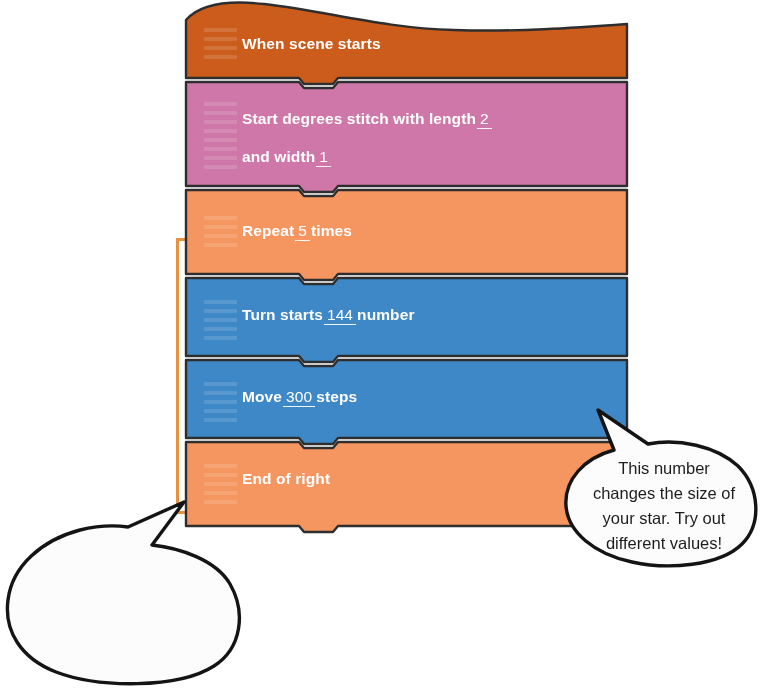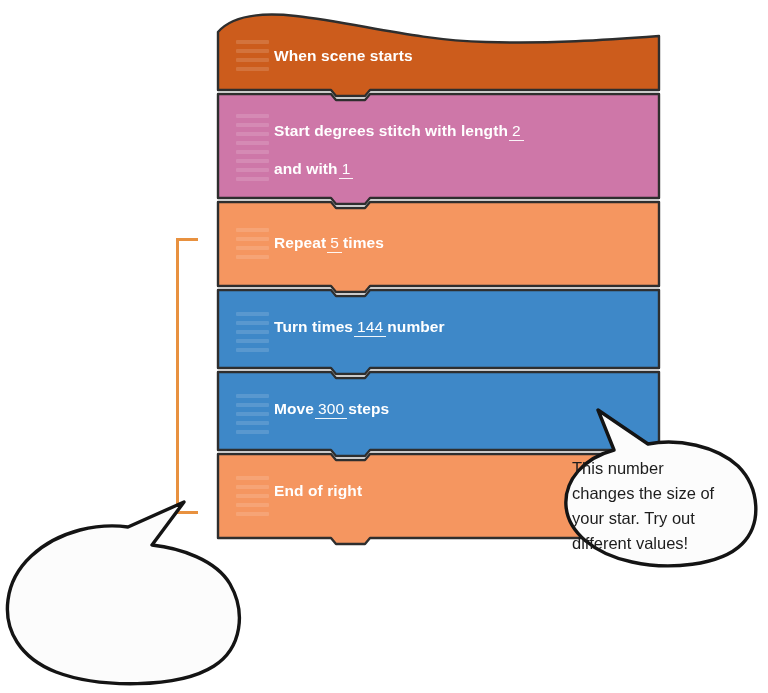--- a/index.html
+++ b/index.html
@@ -7,21 +7,21 @@
     width:768px;height:693px;
     background:#ffffff;
     font-family:"Liberation Sans", sans-serif;
     overflow:hidden;
     position:relative;
   }
 
   
   #stack{
     position:absolute;
-    left:186px; top:12px; width:441px; height:532px;margin-left:32px;
+    left:186px; top:0; width:441px; height:532px;
   }
   .brick{
     position:absolute;
     left:0; width:441px;
     box-sizing:border-box;
   }
   .brick svg{position:absolute;left:0;top:0;overflow:visible;}
 
   .label{
     position:absolute;
@@ -66,21 +66,21 @@
     box-sizing:border-box;
     background:transparent;
     z-index:1;
   }
 
   
   .bubble{position:absolute;z-index:20;}
   .bubble svg{position:absolute;left:0;top:0;overflow:visible;}
   .bubble .txt{
     position:absolute;
-    text-align:left;
+    text-align:center;
     color:#1d1d1d;
     font-size:16.5px;
     line-height:25px;
     z-index:2;
     white-space:pre-line;
   }
 
   #bubble-left{left:2px;top:500px;width:260px;height:185px;}
   #bubble-left .txt{left:18px;top:52px;width:224px;}
   #bubble-right{left:556px;top:408px;width:212px;height:160px;}
@@ -120,21 +120,21 @@
         <i></i>
         <i></i>
         <i></i>
         <i></i>
         <i></i>
     </div>
     <div class="label" style="top:28px;">
       <span>Start degrees stitch with length</span><span class="val">2</span>
     </div>
     <div class="label" style="top:66px;">
-      <span>and with</span><span class="val">1</span>
+      <span>and width</span><span class="val">1</span>
     </div>
   </div>
 
   <div class="brick" id="b2" style="top:190px;height:90px;z-index:4;">
     <svg width="441" height="90" viewBox="0 0 441 90">
       <path d="M0,0 L113,0 L118,6 L147,6 L152,0 L441,0 L441,84 L152,84 L147,90 L118,90 L113,84 L0,84 Z" fill="#F59660" stroke="#2e2e2e" stroke-width="2.4" stroke-linejoin="round"></path>
     </svg>
     <div class="grip" style="top:26px;">
       <i></i>
         <i></i>
@@ -151,21 +151,21 @@
       <path d="M0,0 L113,0 L118,6 L147,6 L152,0 L441,0 L441,78 L152,78 L147,84 L118,84 L113,78 L0,78 Z" fill="#3E88C8" stroke="#2e2e2e" stroke-width="2.4" stroke-linejoin="round"></path>
     </svg>
     <div class="grip" style="top:22px;">
       <i></i>
         <i></i>
         <i></i>
         <i></i>
         <i></i>
     </div>
     <div class="label" style="top:28px;">
-      <span>Turn times</span><span class="val">144</span><span>number</span>
+      <span>Turn starts</span><span class="val">144</span><span>number</span>
     </div>
   </div>
 
   <div class="brick" id="b4" style="top:360px;height:60px;z-index:2;">
     <svg width="441" height="84" viewBox="0 0 441 84">
       <path d="M0,0 L113,0 L118,6 L147,6 L152,0 L441,0 L441,78 L152,78 L147,84 L118,84 L113,78 L0,78 Z" fill="#3E88C8" stroke="#2e2e2e" stroke-width="2.4" stroke-linejoin="round"></path>
     </svg>
     <div class="grip" style="top:22px;">
       <i></i>
         <i></i>

